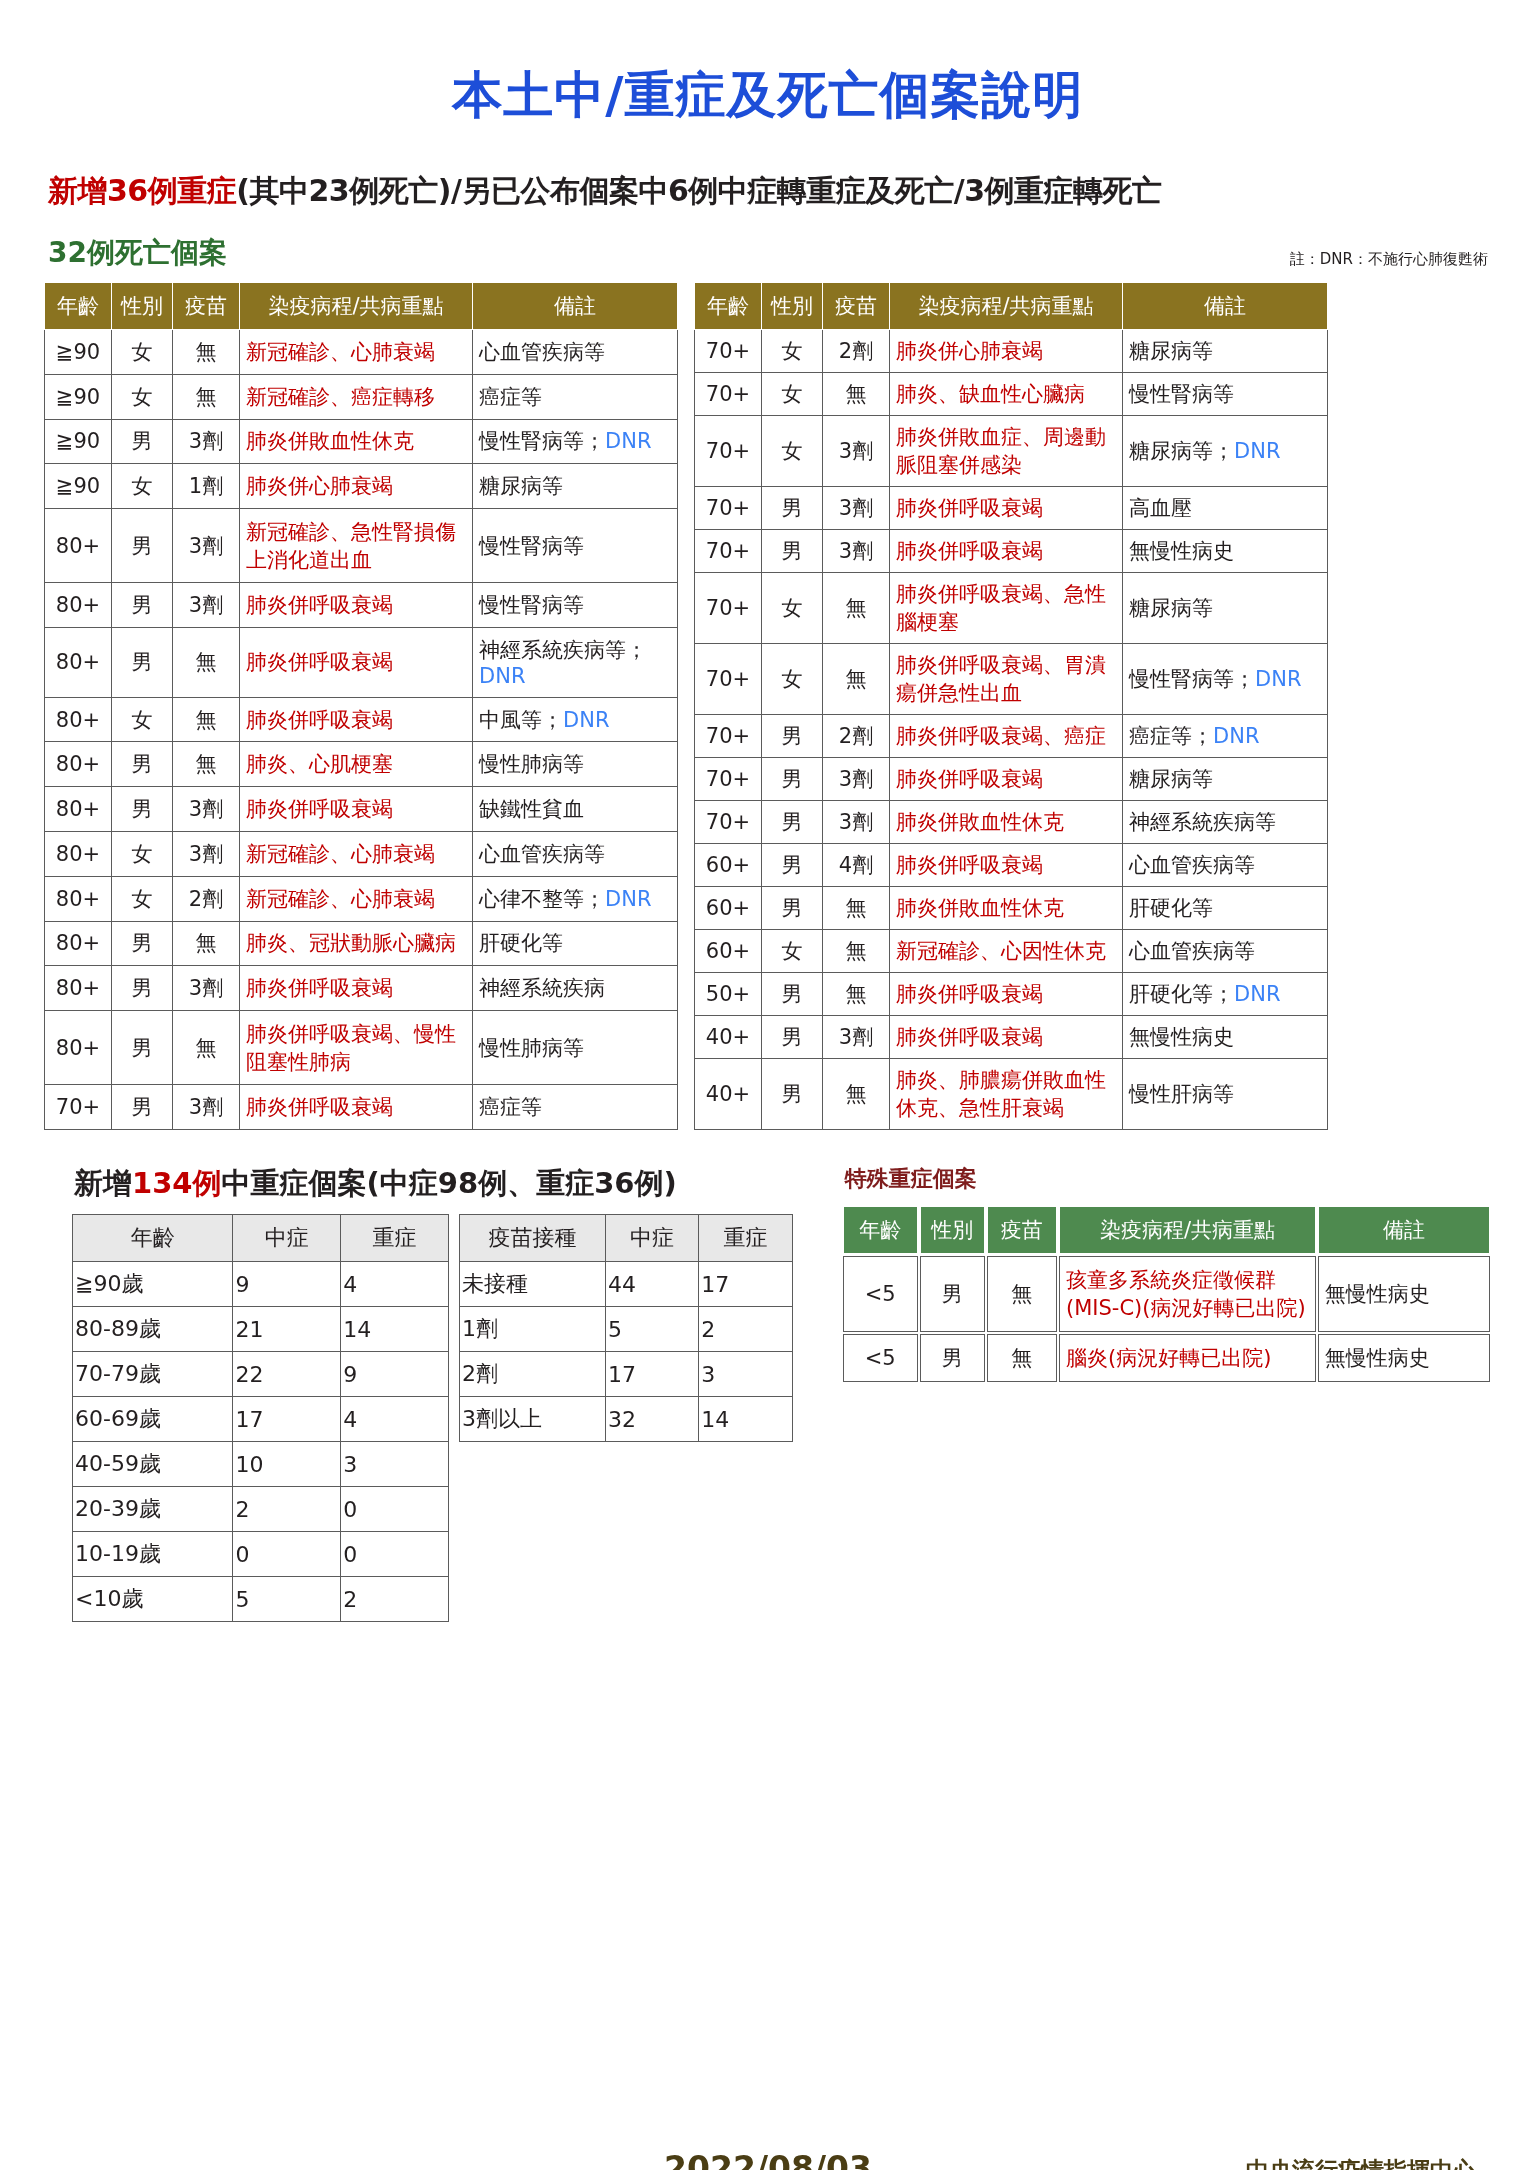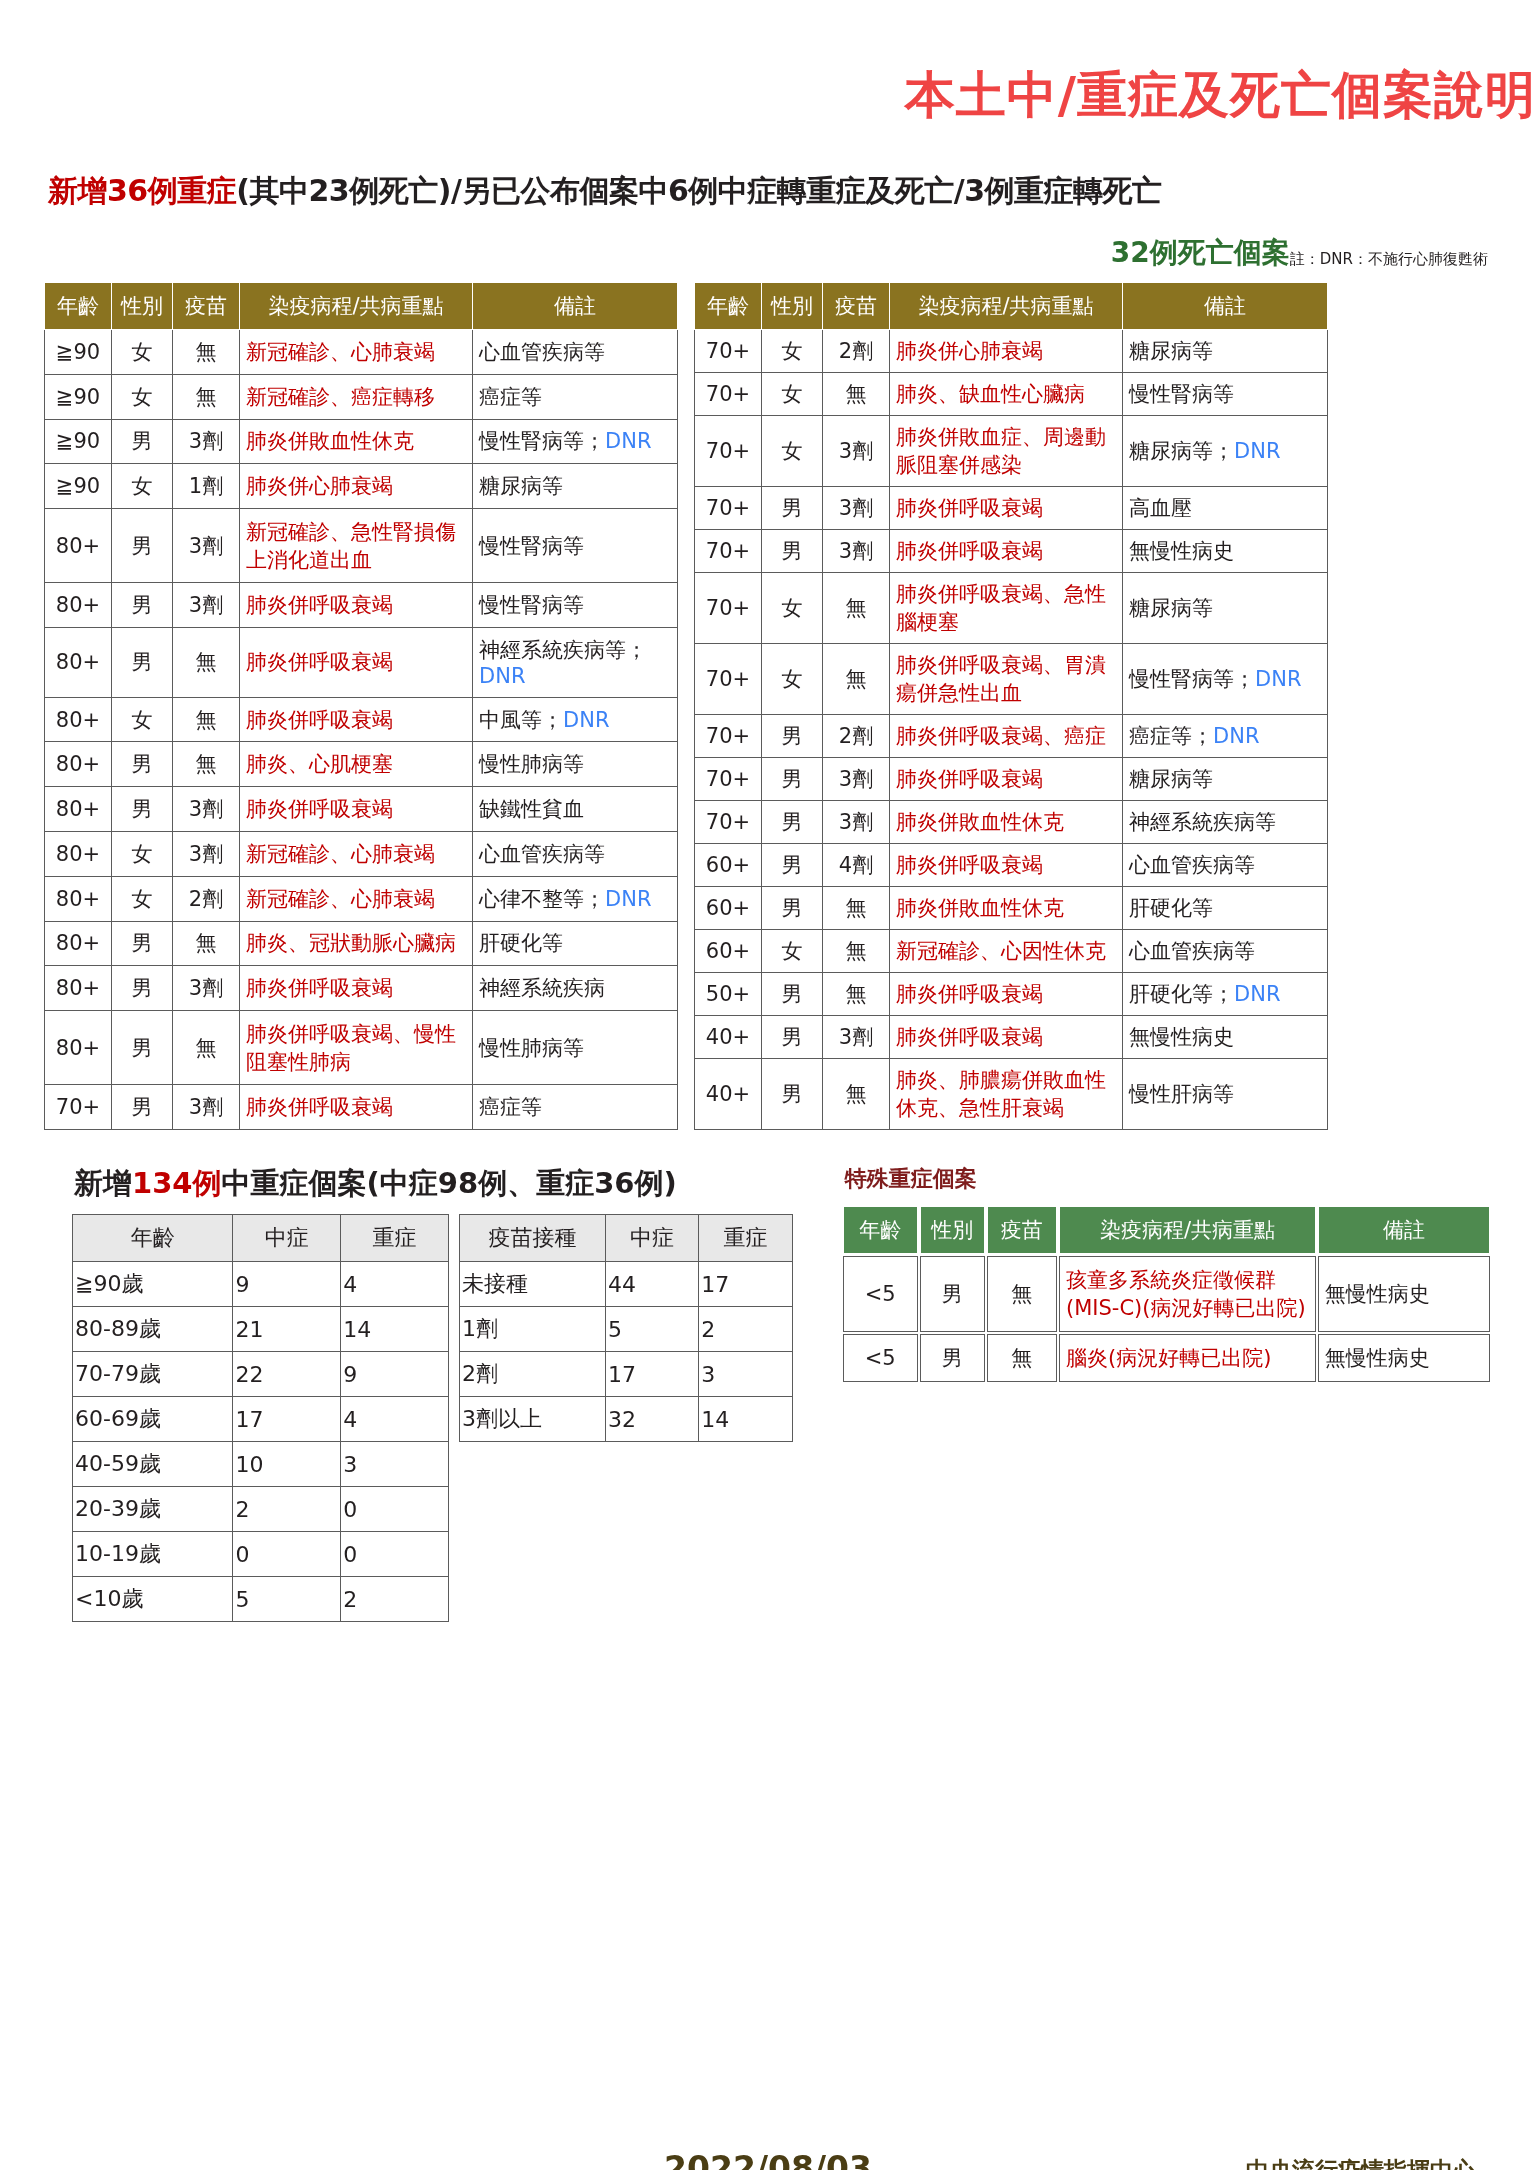--- a/index.html
+++ b/index.html
@@ -17,41 +17,41 @@
   }
   .page {
     position: relative;
     width: 1536px;
     height: 2170px;
     padding: 0;
     box-sizing: border-box;
   }
   
   .main-title {
-    text-align: right;
+    text-align: center;
     font-size: 50px;
     font-weight: bold;
-    color: #ef4444;
+    color: #1d4ed8;
     letter-spacing: 1px;
     margin: 62px 0 0 0;
   }
   .subtitle {
     margin: 42px 4px 0 48px;
     font-size: 30px;
     font-weight: bold;
     color: #231f20;
     letter-spacing: -0.5px;
   }
   .subtitle .red {
     color: #c00000;
   }
   .section-head-row {
     display: flex;
     align-items: flex-end;
-    justify-content: flex-end;
+    justify-content: space-between;
     margin: 22px 48px 0 48px;
   }
   .section-title-green {
     font-size: 28px;
     font-weight: bold;
     color: #2e7031;
   }
   .note-dnr {
     font-size: 15px;
     color: #231f20;

